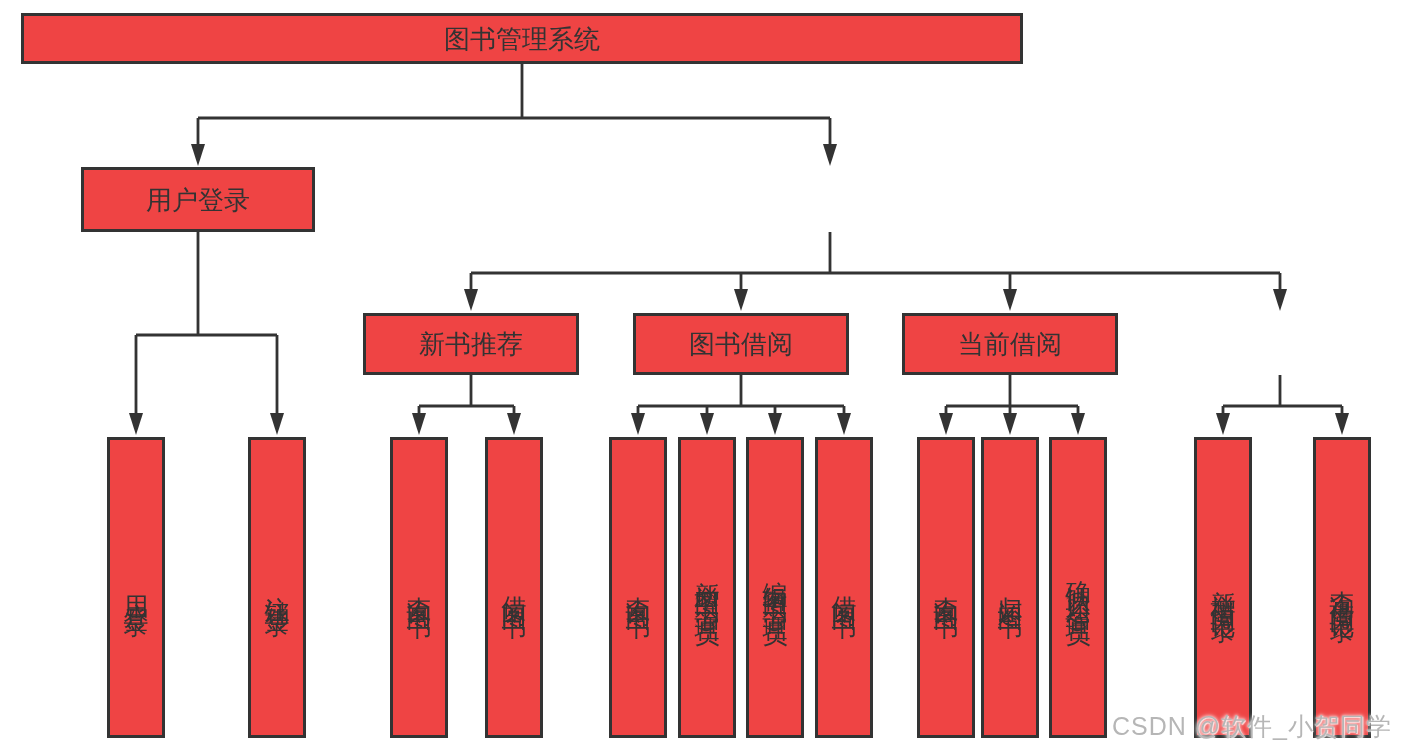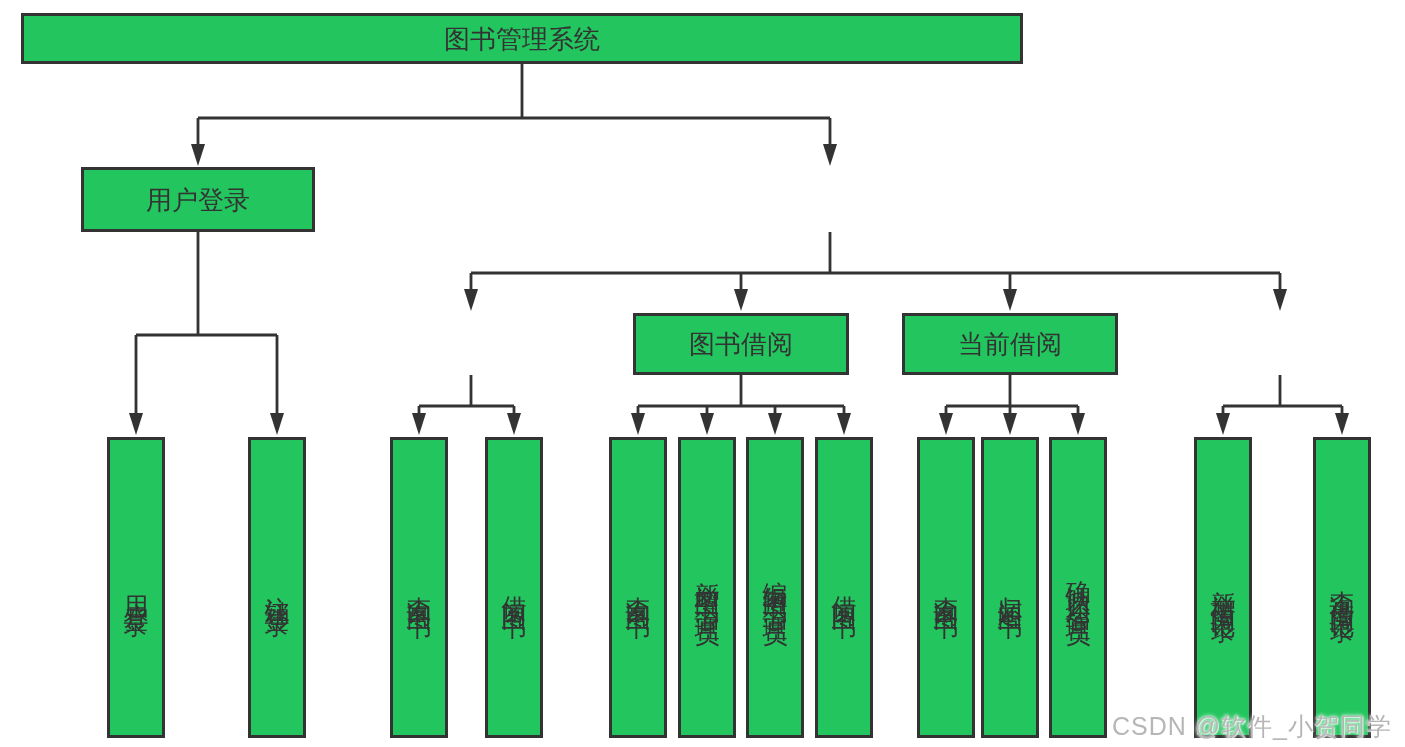--- a/index.html
+++ b/index.html
@@ -14,21 +14,21 @@
     position:relative;
     width:1405px;height:747px;
     background:var(--bg);
     overflow:hidden;
   }
   .connectors{position:absolute;left:0;top:0;color:var(--line);}
   .box{
     position:absolute;
     box-sizing:border-box;
     border:3px solid var(--line);
-    background:#22c55e;
+    background:#ef4444;
     display:flex;
     align-items:center;
     justify-content:center;
     color:var(--text);
     font-size:26px;
     line-height:1;
     white-space:nowrap;
   }
   .box.v{
     writing-mode:vertical-rl;
@@ -81,20 +81,21 @@
       <polygon points="1071,413 1085,413 1078,435"></polygon>
       <polygon points="1216,413 1230,413 1223,435"></polygon>
       <polygon points="1335,413 1349,413 1342,435"></polygon>
     </g>
   </svg>
 
   <div class="box" style="left:21px;top:13px;width:1002px;height:51px">图书管理系统</div>
 
   <div class="box" style="left:81px;top:167px;width:234px;height:65px">用户登录</div>
 
+  <div class="box" style="left:363px;top:313px;width:216px;height:62px">新书推荐</div>
   <div class="box" style="left:902px;top:313px;width:216px;height:62px">当前借阅</div>
   <div class="box" style="left:633px;top:313px;width:216px;height:62px">图书借阅</div>
 
   <div class="box v" style="left:107px;top:437px;width:58px;height:301px">用户登录</div>
   <div class="box v" style="left:248px;top:437px;width:58px;height:301px">注销登录</div>
 
   <div class="box v" style="left:390px;top:437px;width:58px;height:301px">查询图书</div>
   <div class="box v" style="left:485px;top:437px;width:58px;height:301px">借阅图书</div>
 
   <div class="box v" style="left:609px;top:437px;width:58px;height:301px">查询图书</div>

